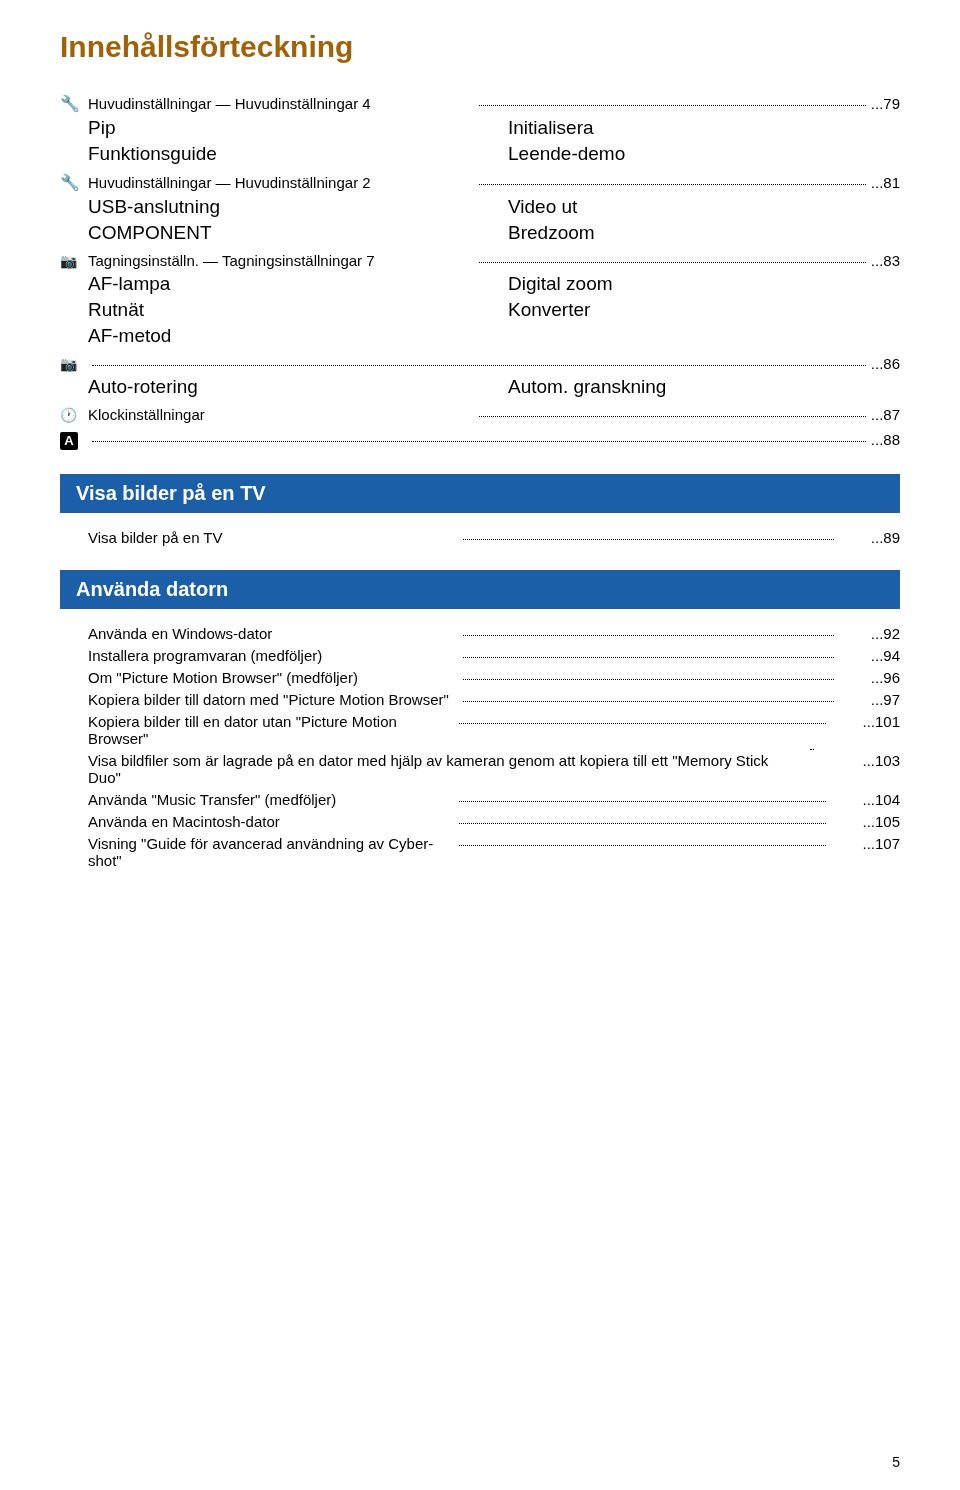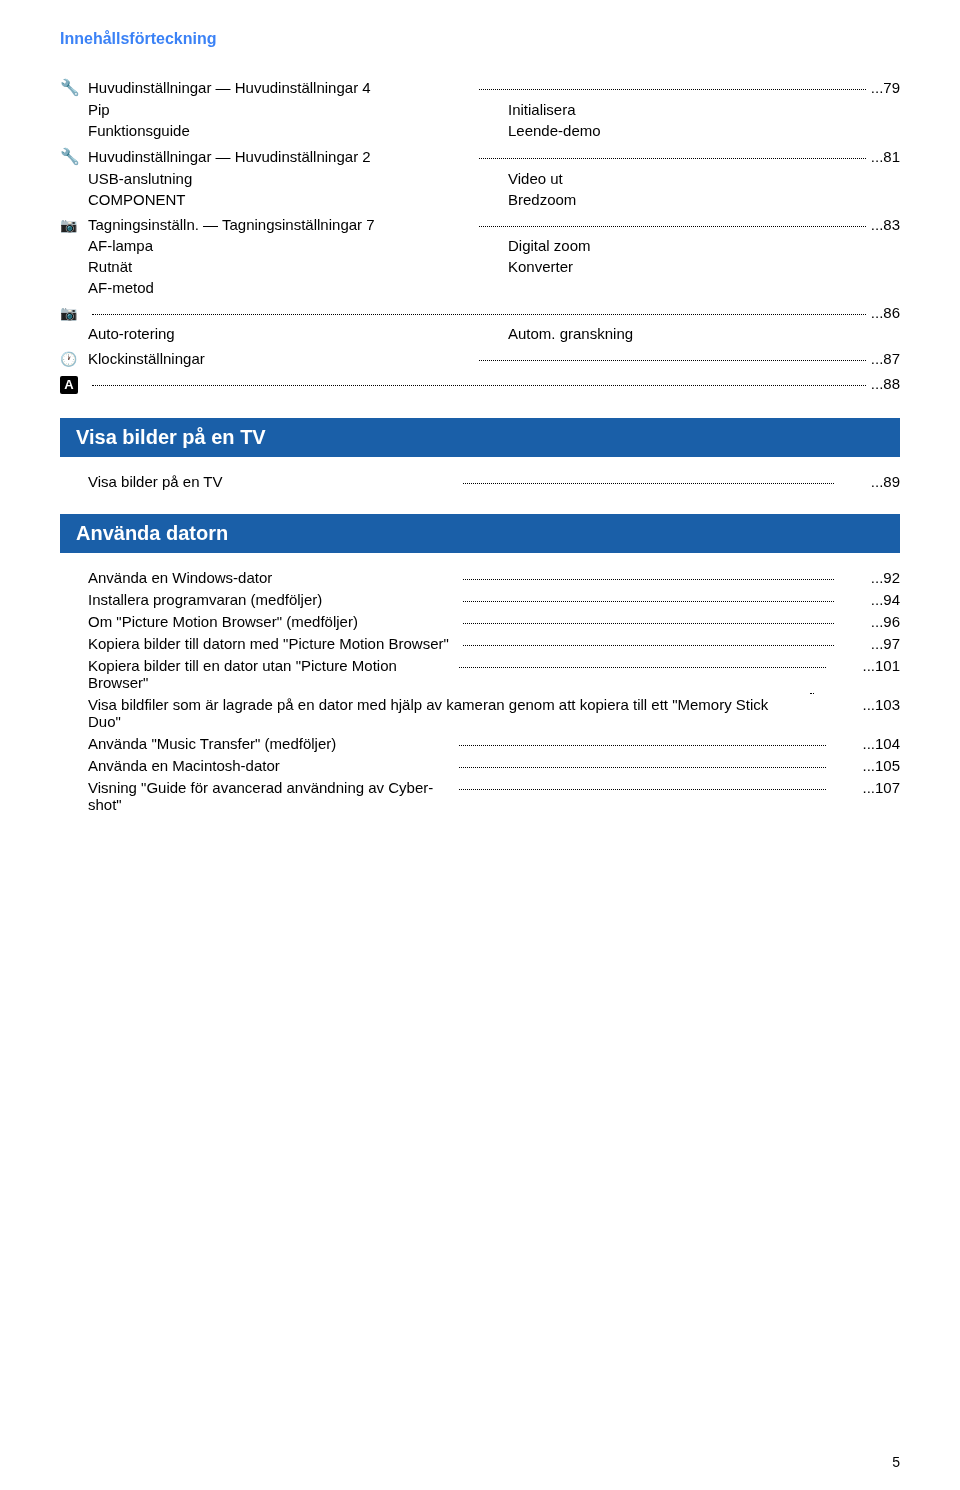--- a/index.html
+++ b/index.html
@@ -12,38 +12,38 @@
       background: #ffffff;
       font-family: Arial, Helvetica, sans-serif;
       font-size: 15px;
       color: #000000;
       width: 960px;
       min-height: 1490px;
       padding: 30px 60px 40px 60px;
     }
 
     .page-title {
-      color: #3b82f6;
-      font-size: 16px;
+      color: #a16207;
+      font-size: 30px;
       font-weight: bold;
       margin-bottom: 30px;
     }
 
     .toc-section {
       margin-bottom: 8px;
     }
 
     .toc-two-col {
       display: flex;
       margin-bottom: 4px;
     }
 
     .toc-two-col .col {
       flex: 1;
-      font-size: 15px;
+      font-size: 19px;
       padding-left: 28px;
     }
 
     .toc-heading-row {
       display: flex;
       align-items: baseline;
       margin-bottom: 4px;
     }
 
     .toc-heading-row .icon {

